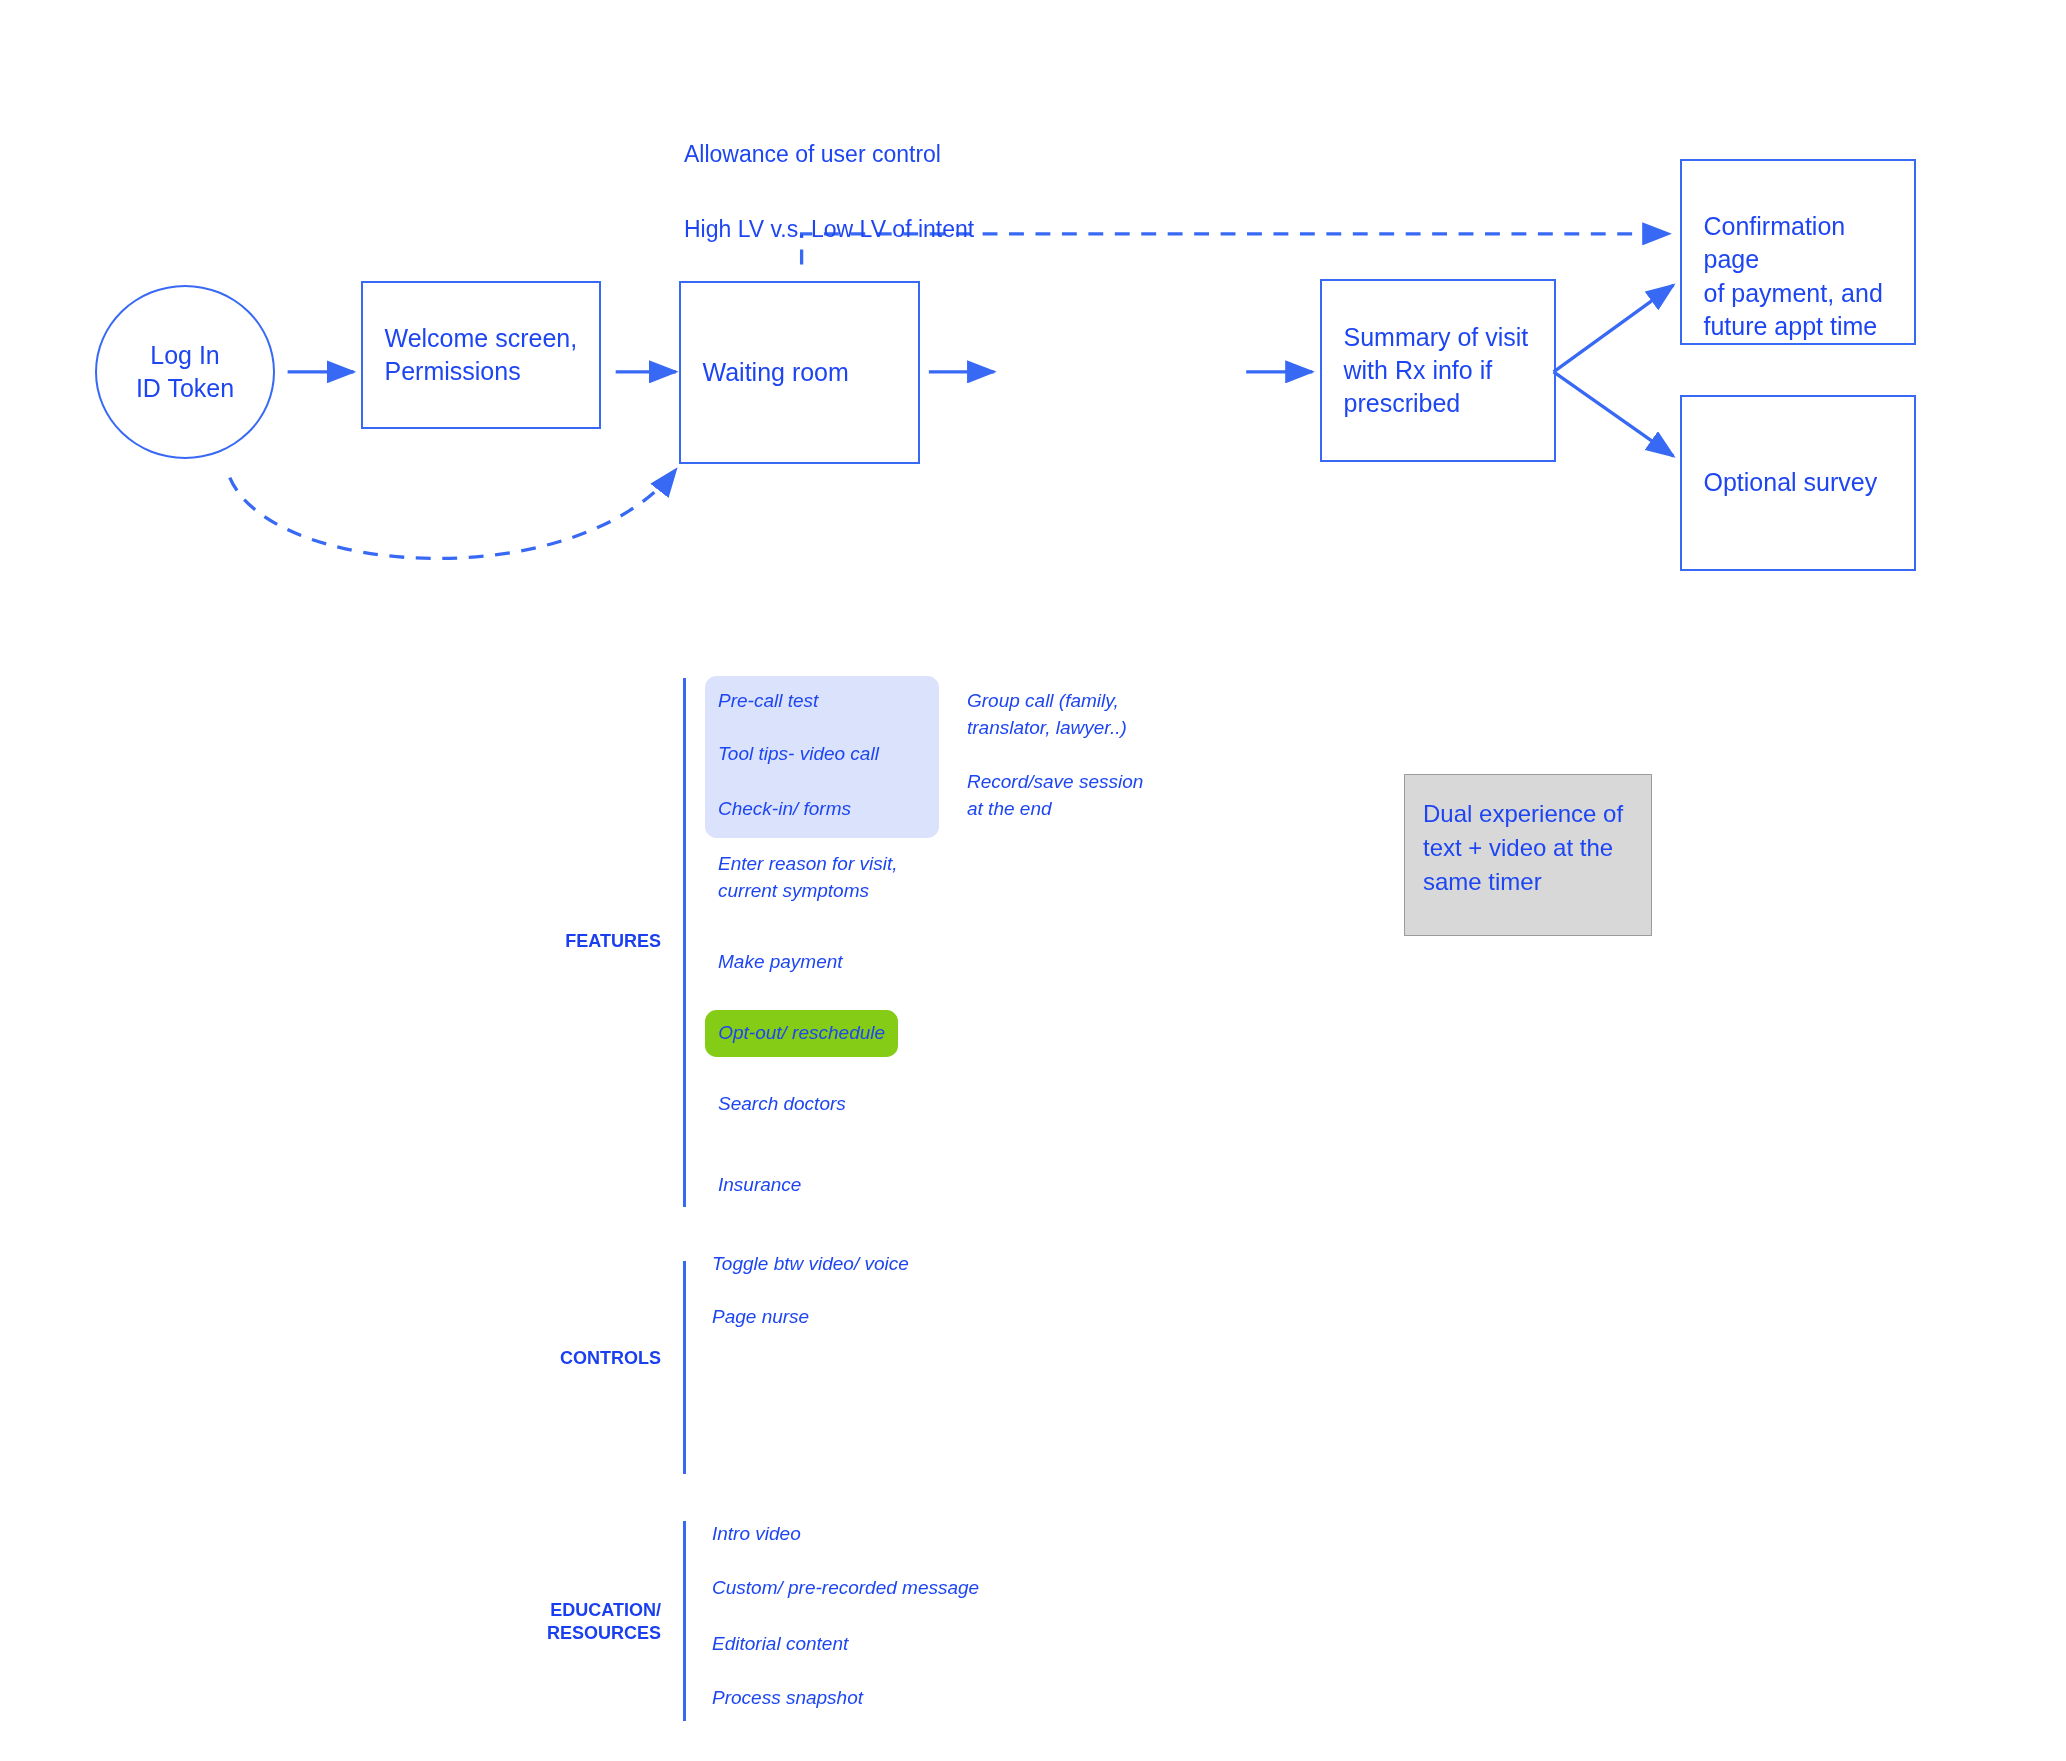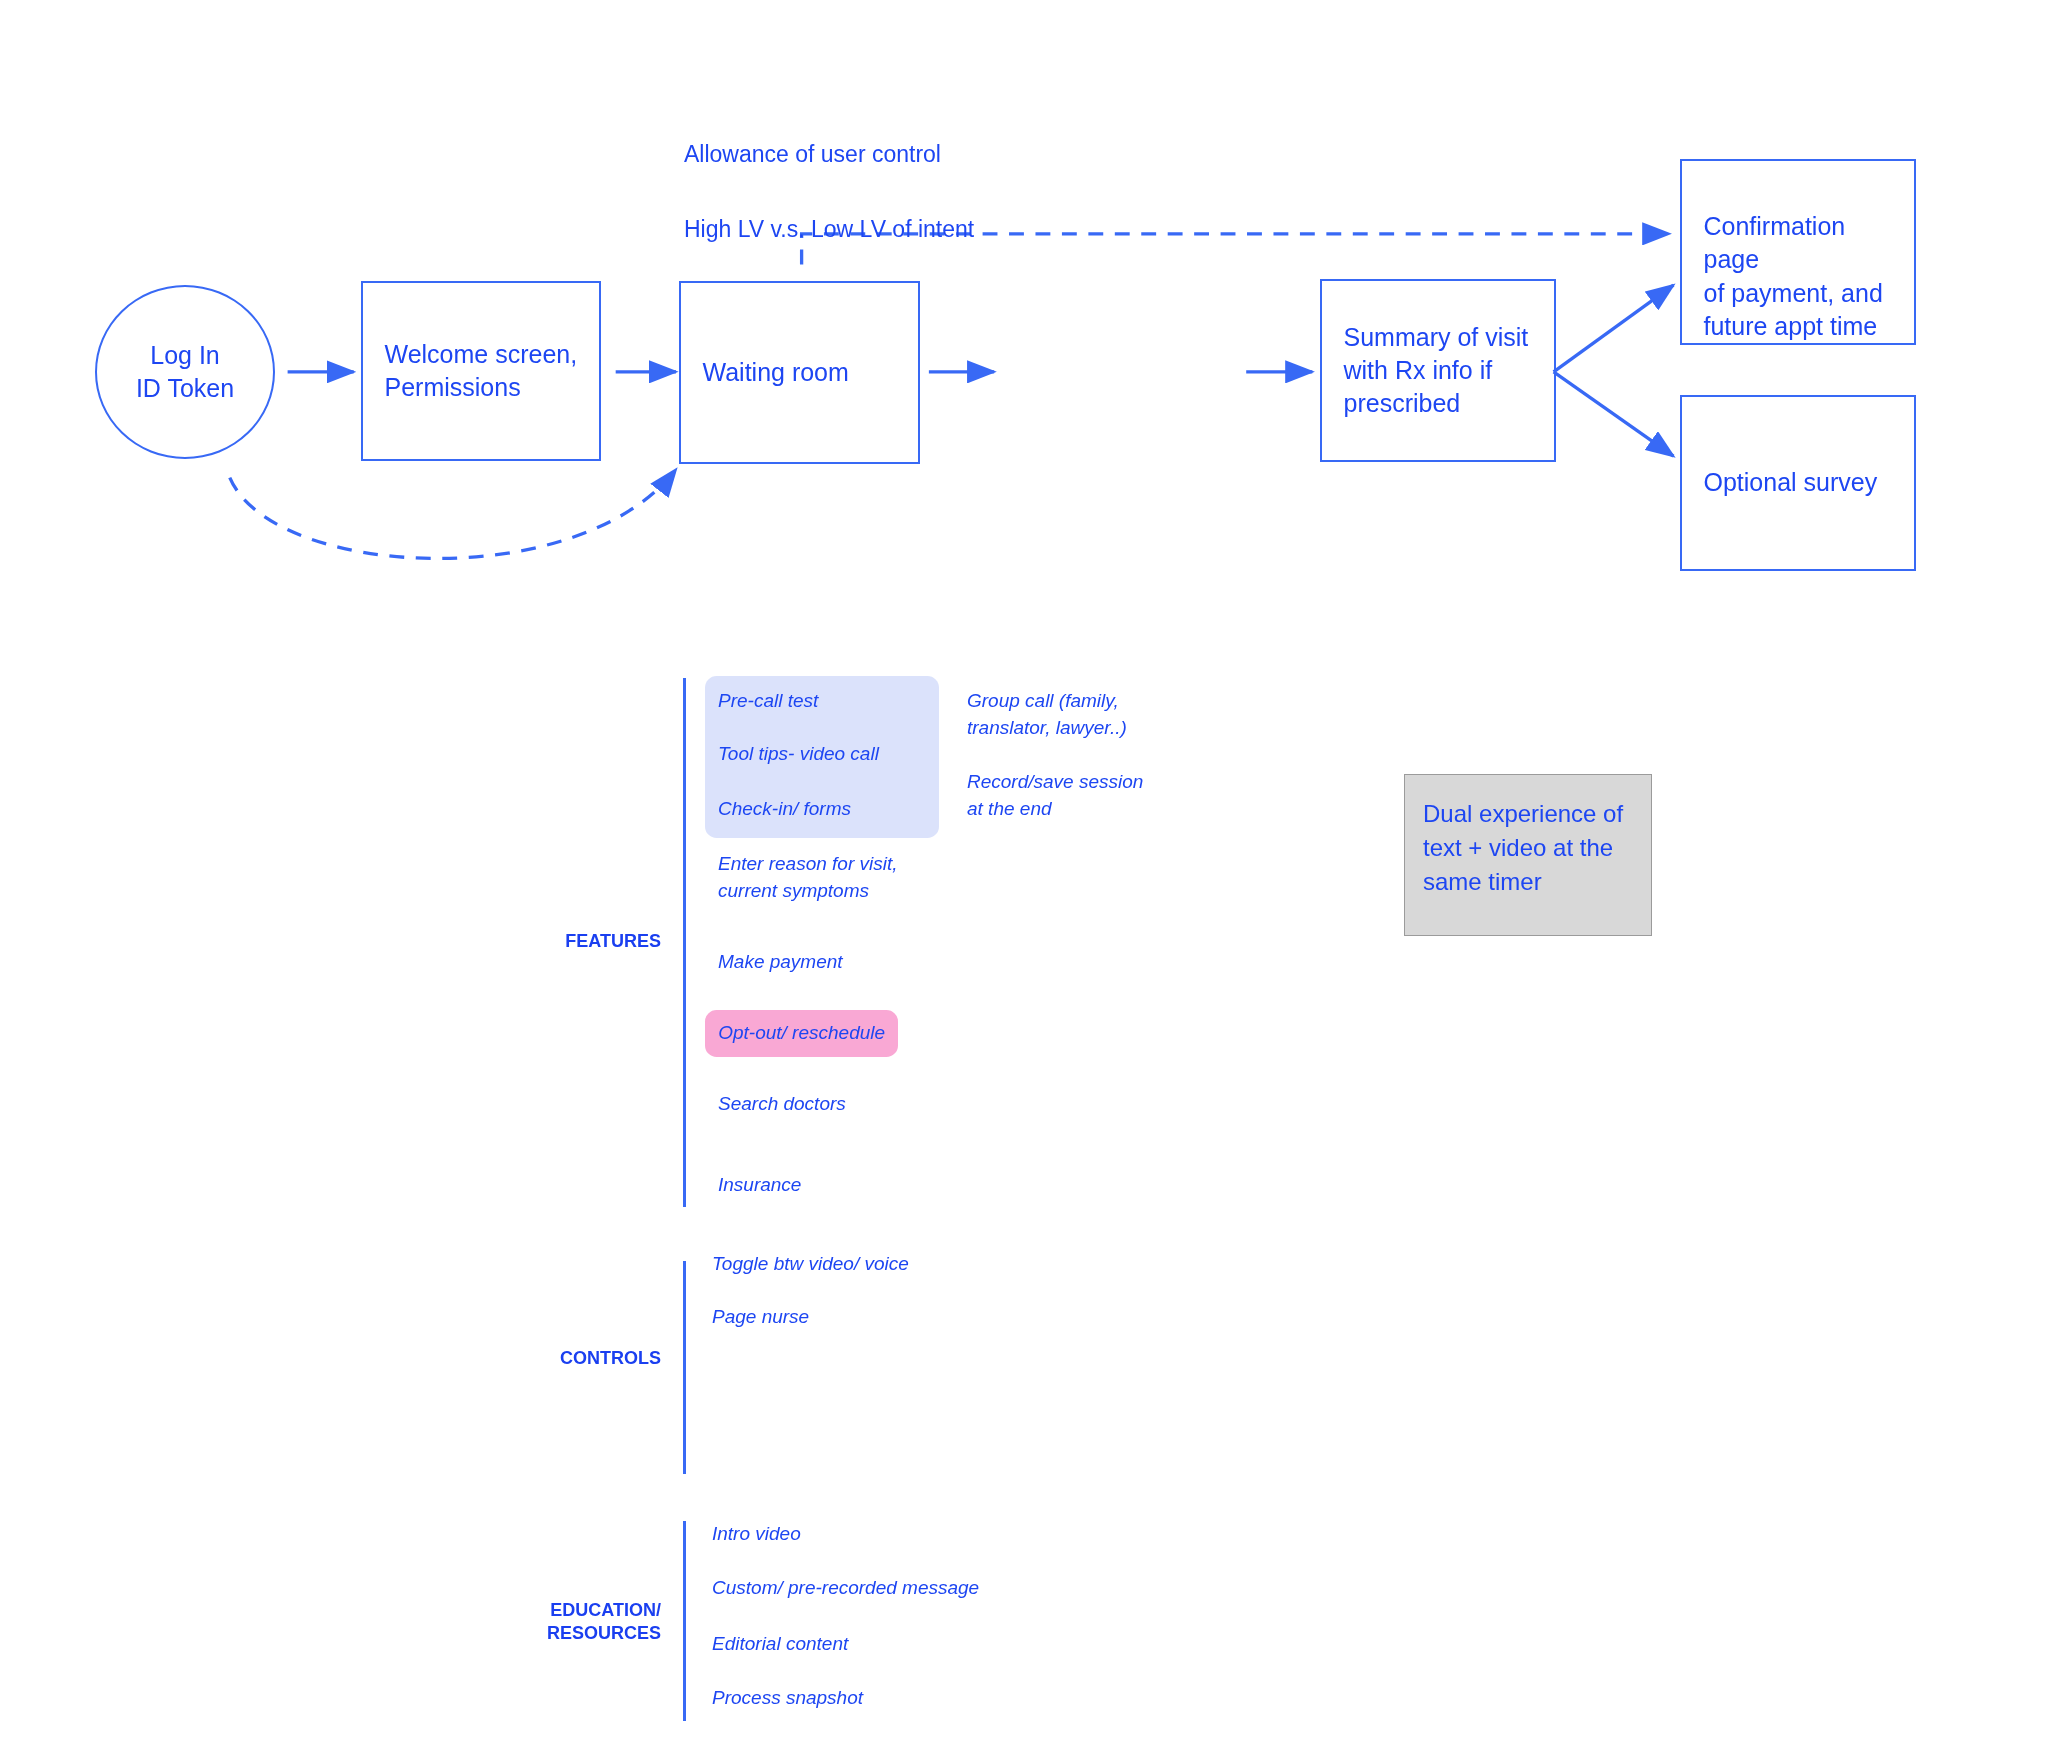--- a/index.html
+++ b/index.html
@@ -85,21 +85,21 @@
     width: 2.5px;
   }
   .list-item {
     color: #1d46f2;
     font-size: 19px;
     line-height: 1.42;
     white-space: pre-line;
     font-style: italic;
   }
   .list-item.hl {
-    background: #f9a8d4;
+    background: #84cc16;
     border-radius: 11.6px;
   }
   .hl-block {
     background: #dbe2fb;
     border-radius: 11.6px;
   }
 </style>
 </head>
 <body>
 
@@ -131,21 +131,21 @@
   <div class="abs annot" style="left:684px; top:99px; width:529px;">
     <div>Allowance of user control</div>
     <div>High LV v.s. Low LV of intent</div>
   </div>
 
   <div class="abs flow-ellipse" style="left:95px; top:285px; width:180px; height:174px;">
     <span class="flow-text center">Log In
 ID Token</span>
   </div>
 
-  <div class="abs flow-box" style="left:361px; top:281px; width:240px; height:180px;">
+  <div class="abs flow-box" style="left:361px; top:281px; width:240px; height:148px;">
     <span class="flow-text">Welcome screen,
 Permissions</span>
   </div>
 
   <div class="abs flow-box" style="left:679px; top:281px; width:241px; height:183px;">
     <span class="flow-text">Waiting room</span>
   </div>
 
 
   <div class="abs flow-box" style="left:1320px; top:279px; width:236px; height:183px;">

